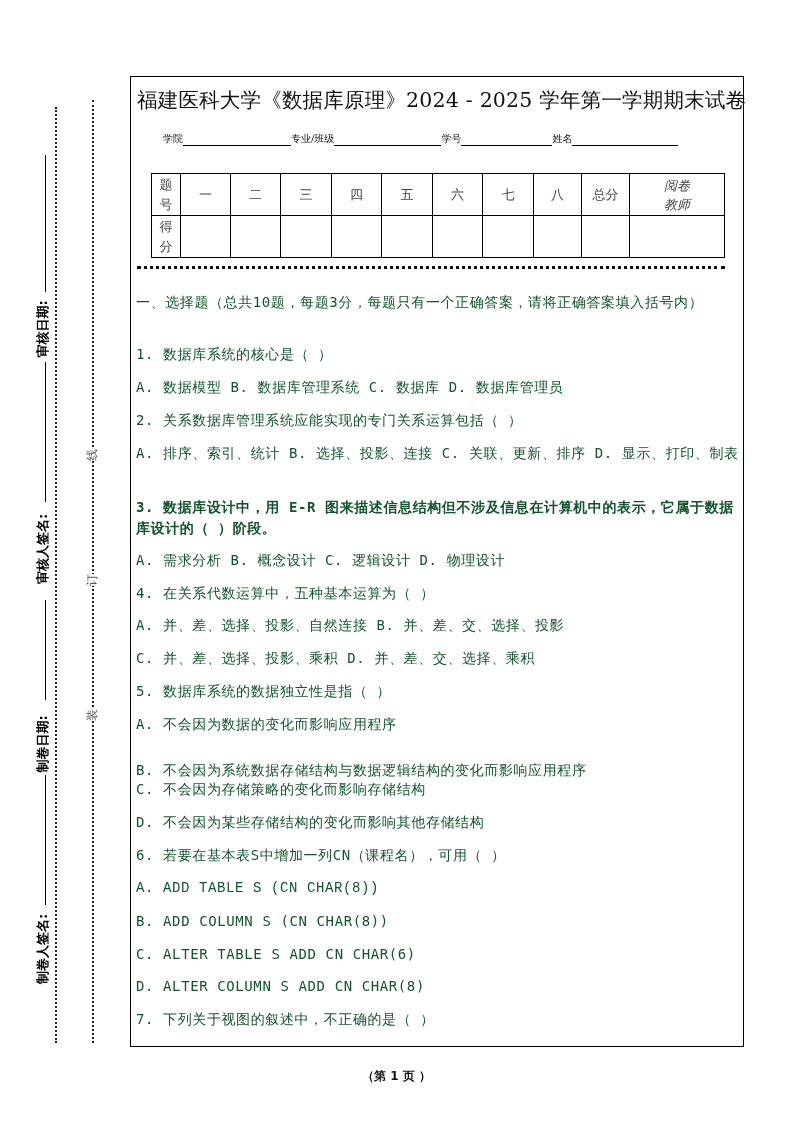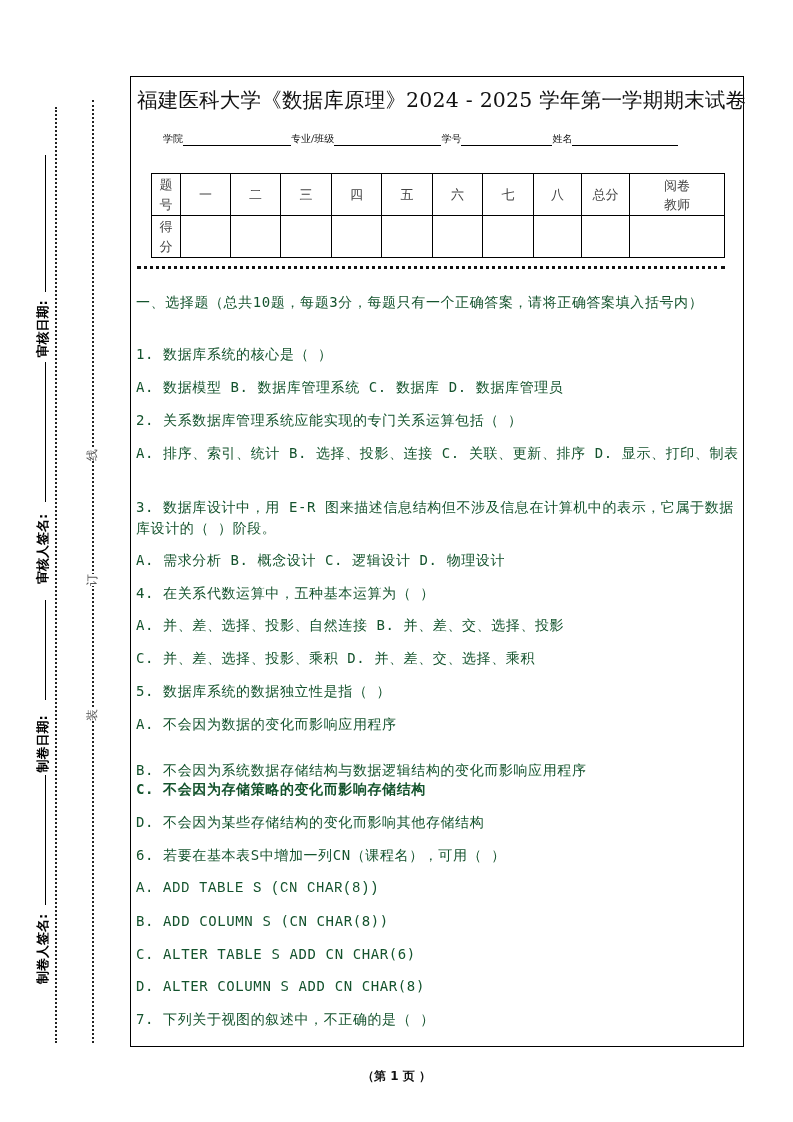--- a/index.html
+++ b/index.html
@@ -23,21 +23,21 @@
            white-space: nowrap; letter-spacing: 0.2px; }
   .info { position: absolute; top: 131px; left: 163px; font-size: 10px; white-space: nowrap;
           display: flex; align-items: flex-end; }
   .info .lab { }
   .info .ul { display: inline-block; border-bottom: 1px solid #000; height: 14px; }
 
   table.score { position: absolute; left: 151px; top: 173px; border-collapse: collapse;
                 font-size: 13px; color: #444; }
   table.score td { border: 1px solid #000; text-align: center; padding: 0; height: 41px; }
   table.score td.first { width: 28px; line-height: 20px; font-size: 13px; }
-  table.score td.twoline { line-height: 19px; }
+  table.score td.twoline { line-height: 19px; font-style: italic; }
 
   .divider { position: absolute; left: 137px; top: 266px; width: 588px; height: 0;
              border-top: 3px dotted #111; }
 
   .q { position: absolute; left: 136px; font-size: 14px; white-space: nowrap;
        font-family: "DejaVu Sans Mono", "Liberation Mono", monospace; letter-spacing: 0.6px; color: #14532d; }
   .q.wrap { white-space: normal; width: 606px; line-height: 21px; }
 
   .footer { position: absolute; top: 1068px; left: 0; width: 793px; text-align: center;
             font-size: 12px; font-weight: bold; font-family: "DejaVu Sans", sans-serif; }
@@ -122,31 +122,31 @@
 <div class="divider"></div>
 
 <div class="q wrap" style="top:292px;">一、选择题（总共10题，每题3分，每题只有一个正确答案，请将正确答案填入括号内）</div>
 
 <div class="q" style="top:346px;">1. 数据库系统的核心是（ ）</div>
 <div class="q" style="top:379px;">A. 数据模型  B. 数据库管理系统  C. 数据库  D. 数据库管理员</div>
 
 <div class="q" style="top:412px;">2. 关系数据库管理系统应能实现的专门关系运算包括（ ）</div>
 <div class="q wrap" style="top:443px;">A. 排序、索引、统计  B. 选择、投影、连接  C. 关联、更新、排序  D. 显示、打印、制表</div>
 
-<div class="q wrap" style="top:497px;">3. 数据库设计中，用 E-R 图来描述信息结构但不涉及信息在计算机中的表示，它属于数据库设计的（ ）阶段。</div>
+<div class="q wrap" style="top:497px;font-weight:bold;">3. 数据库设计中，用 E-R 图来描述信息结构但不涉及信息在计算机中的表示，它属于数据库设计的（ ）阶段。</div>
 <div class="q" style="top:552px;">A. 需求分析  B. 概念设计  C. 逻辑设计  D. 物理设计</div>
 
 <div class="q" style="top:585px;">4. 在关系代数运算中，五种基本运算为（ ）</div>
 <div class="q" style="top:617px;">A. 并、差、选择、投影、自然连接  B. 并、差、交、选择、投影</div>
 <div class="q" style="top:650px;">C. 并、差、选择、投影、乘积  D. 并、差、交、选择、乘积</div>
 
 <div class="q" style="top:683px;">5. 数据库系统的数据独立性是指（ ）</div>
 <div class="q" style="top:716px;">A. 不会因为数据的变化而影响应用程序</div>
 <div class="q" style="top:749px;margin-top:13px;">B. 不会因为系统数据存储结构与数据逻辑结构的变化而影响应用程序</div>
-<div class="q" style="top:781px;font-weight:bold;">C. 不会因为存储策略的变化而影响存储结构</div>
+<div class="q" style="top:781px;">C. 不会因为存储策略的变化而影响存储结构</div>
 <div class="q" style="top:814px;">D. 不会因为某些存储结构的变化而影响其他存储结构</div>
 
 <div class="q" style="top:847px;">6. 若要在基本表S中增加一列CN（课程名），可用（ ）</div>
 <div class="q" style="top:880px;font-family:Liberation Mono, monospace;">A. ADD TABLE S (CN CHAR(8))</div>
 <div class="q" style="top:913px;">B. ADD COLUMN S (CN CHAR(8))</div>
 <div class="q" style="top:946px;">C. ALTER TABLE S ADD CN CHAR(6)</div>
 <div class="q" style="top:978px;">D. ALTER COLUMN S ADD CN CHAR(8)</div>
 
 <div class="q" style="top:1011px;">7. 下列关于视图的叙述中，不正确的是（ ）</div>
 

